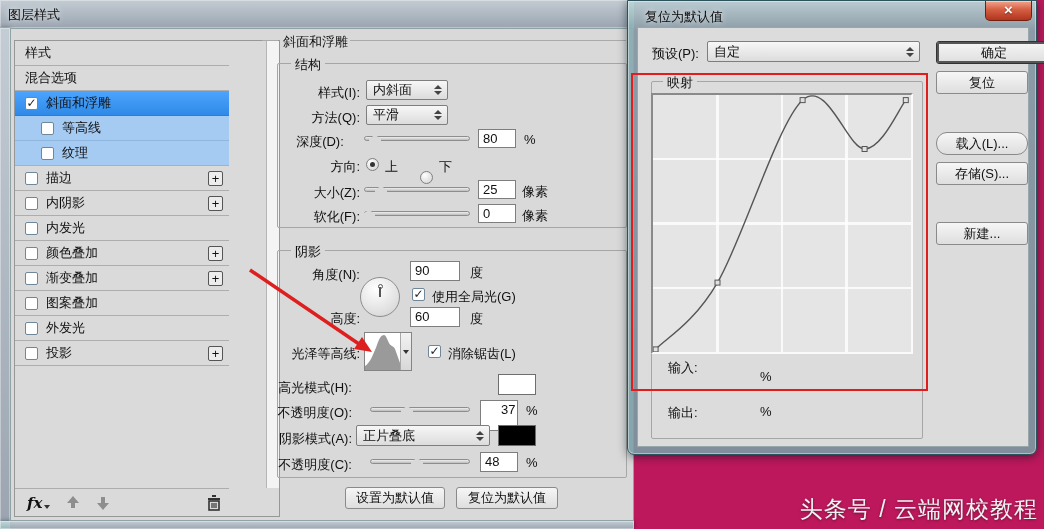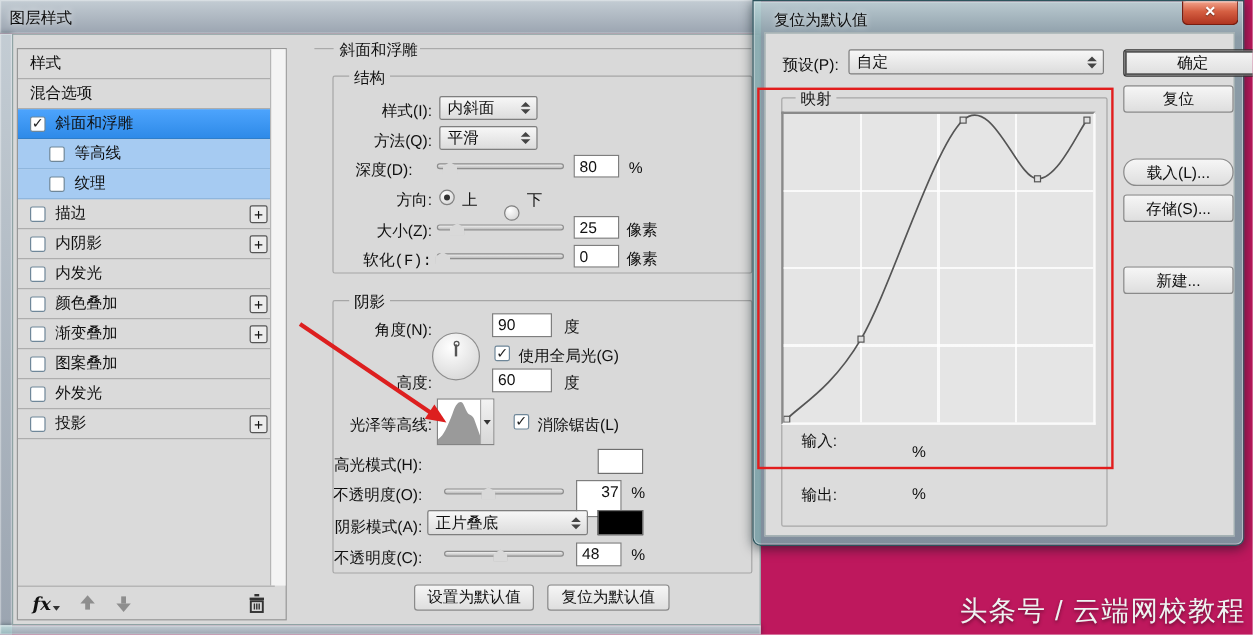--- a/index.html
+++ b/index.html
@@ -39,21 +39,21 @@
   .radio.on::after { content:""; position:absolute; left:3px; top:3px; width:5px; height:5px; border-radius:50%; background:#333; }
   .track { height:5px; background:linear-gradient(180deg,#efefef,#bdbdbd); border:1px solid #8d8d8d; border-radius:3px; }
   .thumb { width:12px; height:10px; background:#d9d9d9;
            clip-path:polygon(50% 0,100% 38%,100% 100%,0 100%,0 38%);
            filter:drop-shadow(0 0 1px #666); }
   .btn { background:linear-gradient(180deg,#f6f6f6,#dedede); border:1px solid #8a8a8a; border-radius:3px;
          font-size:13px; text-align:center; cursor:default; display:flex; align-items:center; justify-content:center; }
   .btn.default { box-shadow:0 0 0 2px #555 inset; border-color:#333; }
   .hr { background:#aaa; height:1px; }
   
-  #styles-list { left:14px; top:40px; width:225px; height:477px; background:#dadada; border:1px solid #979797; }
+  #styles-list { left:14px; top:40px; width:266px; height:477px; background:#dadada; border:1px solid #979797; }
   #styles-rows { position:absolute; left:0; top:0; width:214px; }
   #styles-scroll { position:absolute; right:0; top:0; width:13px; height:447px; background:#f4f4f4; border-left:1px solid #b5b5b5; }
   .row { height:25px; border-bottom:1px solid #adadad; display:flex; align-items:center; padding-left:10px; position:relative; }
   .row .cb { margin-right:8px; }
   .row.sel { background:linear-gradient(180deg,#4da4fd,#2e8ae8); border-bottom-color:#2e7ecb; }
   .row.sub { background:#a6cbf2; border-bottom-color:#8fb6dd; padding-left:26px; }
   .plusbtn { position:absolute; right:6px; top:5px; width:15px; height:15px; background:#ececec; border:1px solid #555;
              border-radius:2px; font-size:13px; line-height:13px; text-align:center; color:#111; }
   #list-footer { position:absolute; left:0; bottom:0; width:214px; height:28px; border-top:1px solid #adadad;
                  display:flex; align-items:center; }
@@ -221,21 +221,21 @@
   <div class="abs lbl" style="left:385px;top:158px;">上</div>
   <div class="abs radio" style="left:420px;top:158px;"></div>
   <div class="abs lbl" style="left:439px;top:158px;">下</div>
 
   <div class="abs lbl r" style="left:280px;top:184px;width:80px;">大小(Z):</div>
   <div class="abs track" style="left:364px;top:187px;width:106px;"></div>
   <div class="abs thumb" style="left:375px;top:186px;"></div>
   <div class="abs field" style="left:478px;top:180px;width:38px;height:19px;">25</div>
   <div class="abs lbl" style="left:522px;top:183px;">像素</div>
 
-  <div class="abs lbl r" style="left:280px;top:208px;width:80px;font-family:Liberation Mono, monospace;">软化(F):</div>
+  <div class="abs lbl r" style="left:280px;top:208px;width:80px;">软化(F):</div>
   <div class="abs track" style="left:364px;top:211px;width:106px;"></div>
   <div class="abs thumb" style="left:363px;top:210px;"></div>
   <div class="abs field" style="left:478px;top:204px;width:38px;height:19px;">0</div>
   <div class="abs lbl" style="left:522px;top:207px;">像素</div>
 
   <div class="abs panel-box" style="left:277px;top:250px;width:350px;height:228px;"></div>
   <div class="abs gb-label" style="left:291px;top:243px;">阴影</div>
 
   <div class="abs lbl r" style="left:280px;top:266px;width:80px;">角度(N):</div>
   <div class="abs" style="left:360px;top:277px;width:40px;height:40px;border-radius:50%;border:1px solid #8d8d8d;background:radial-gradient(circle at 40% 30%,#ffffff,#dedede 70%,#cfcfcf);">

